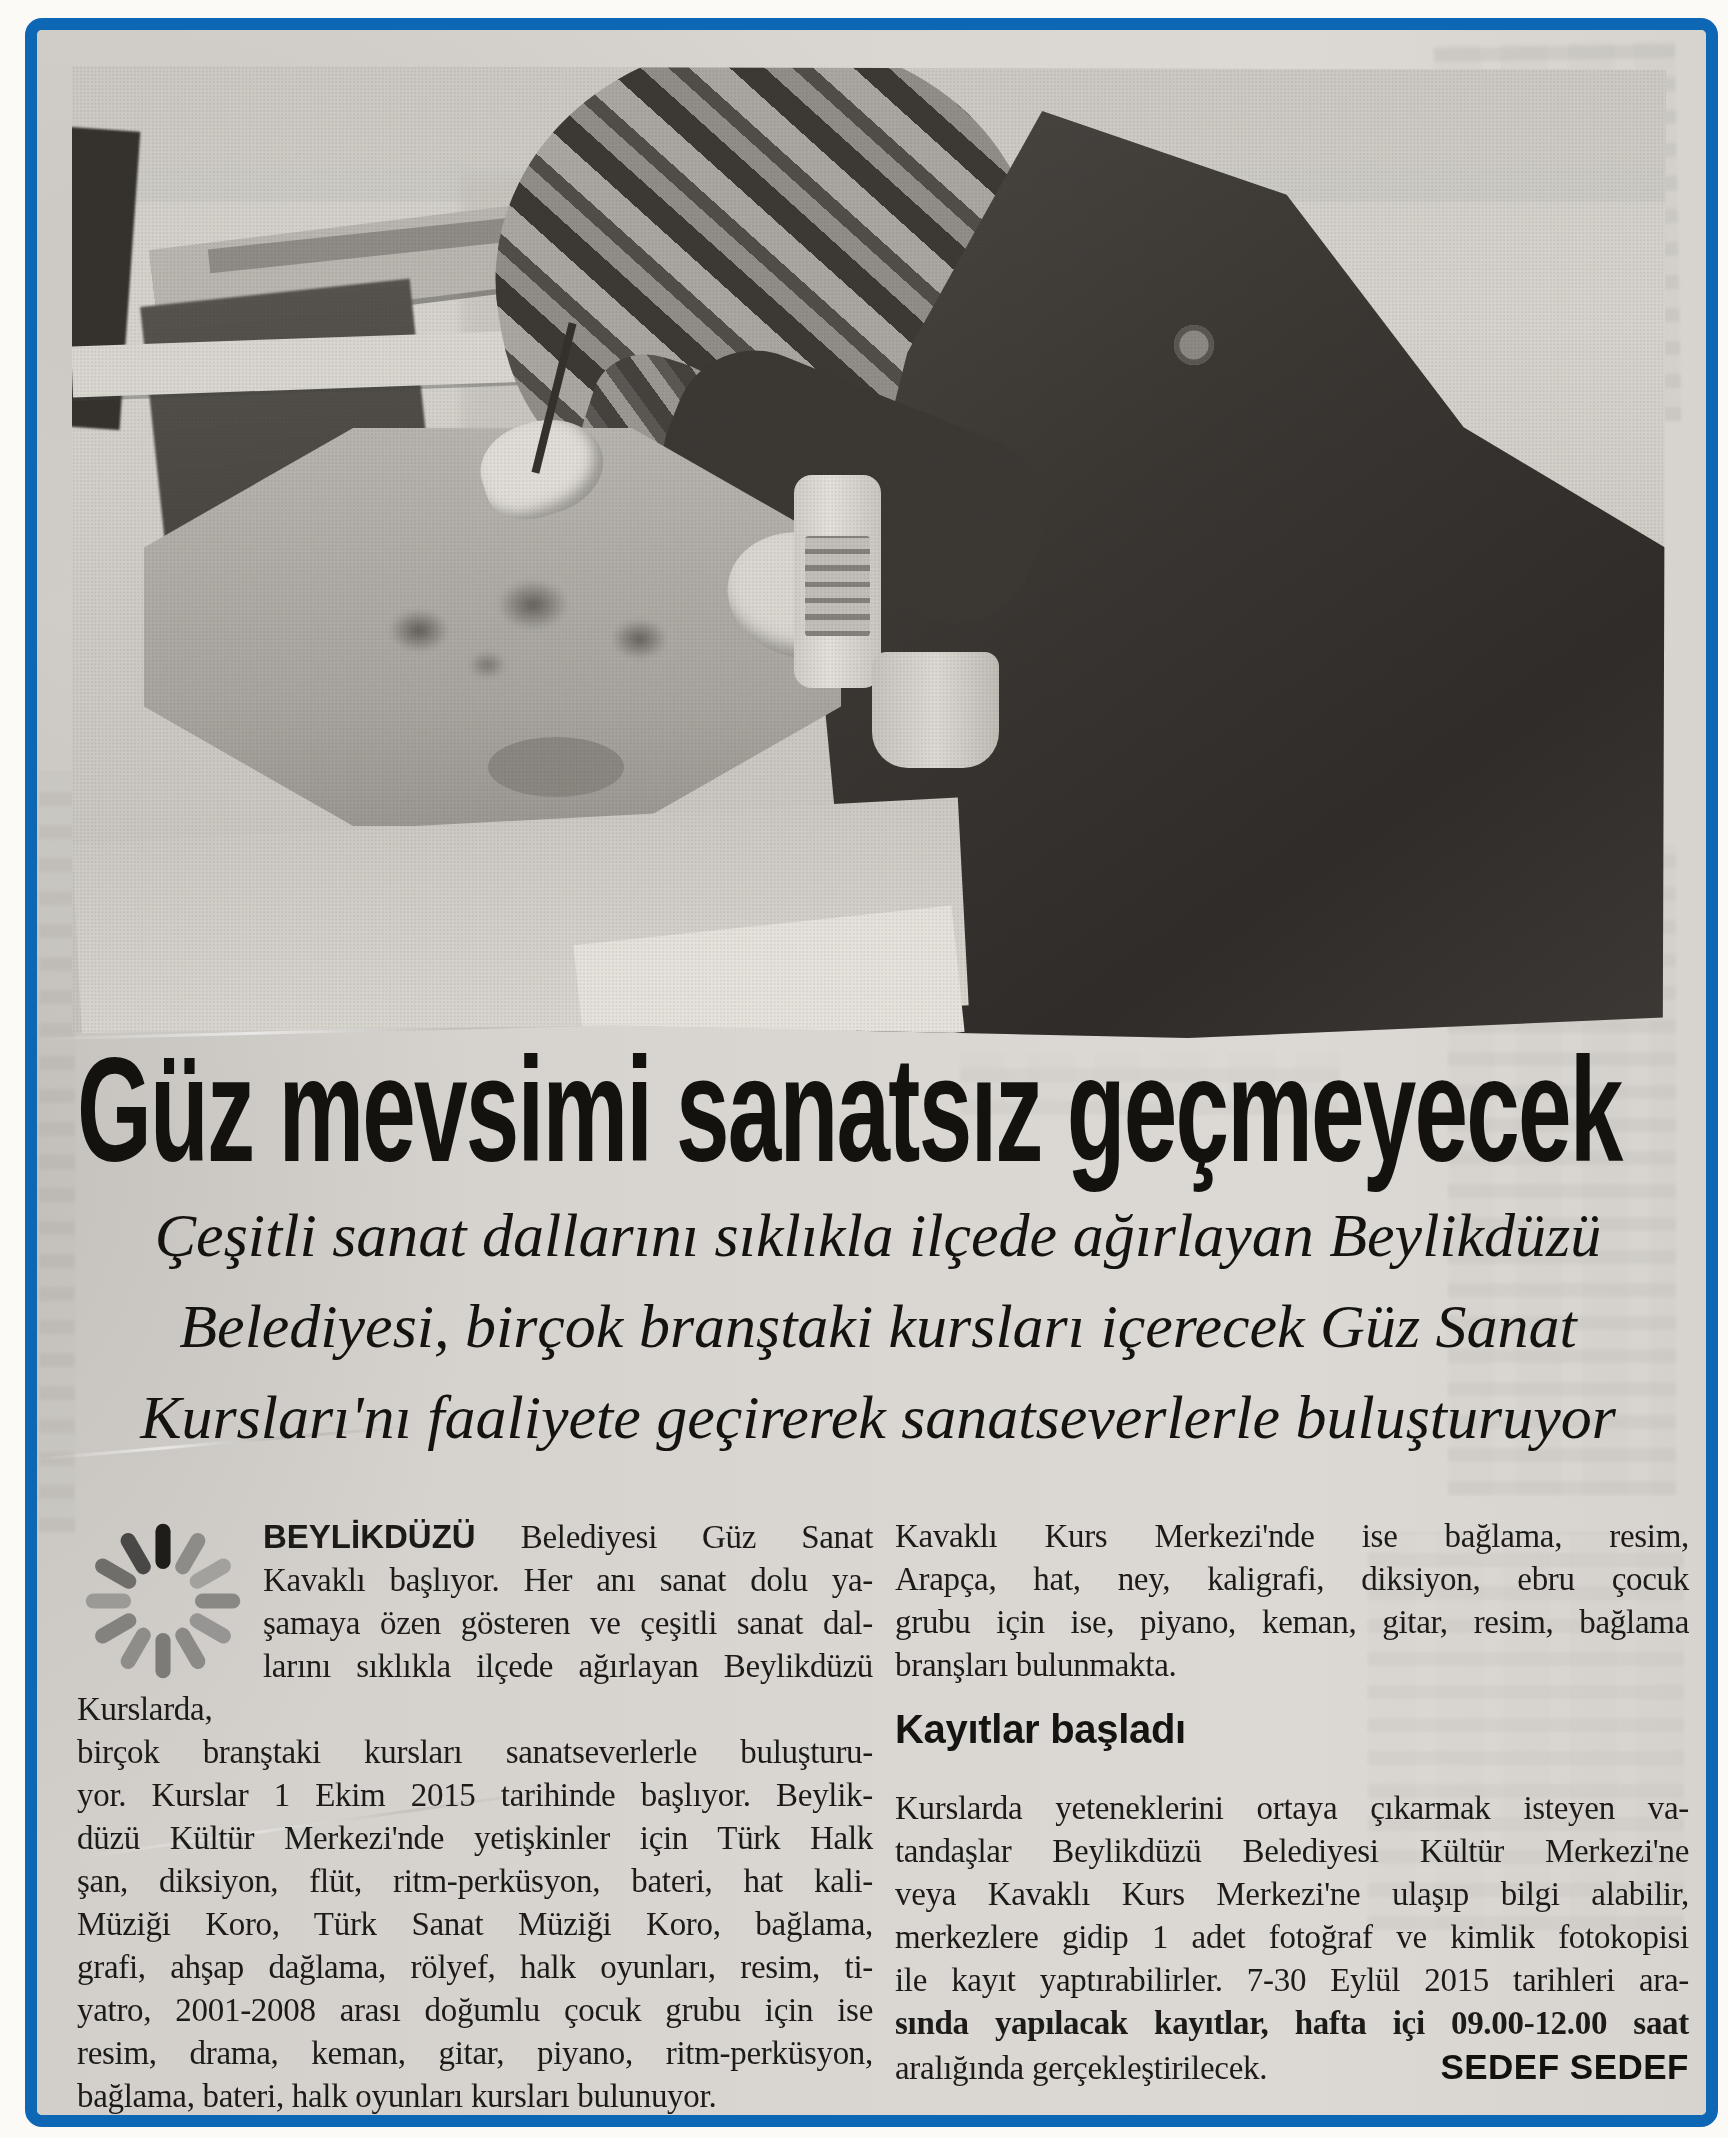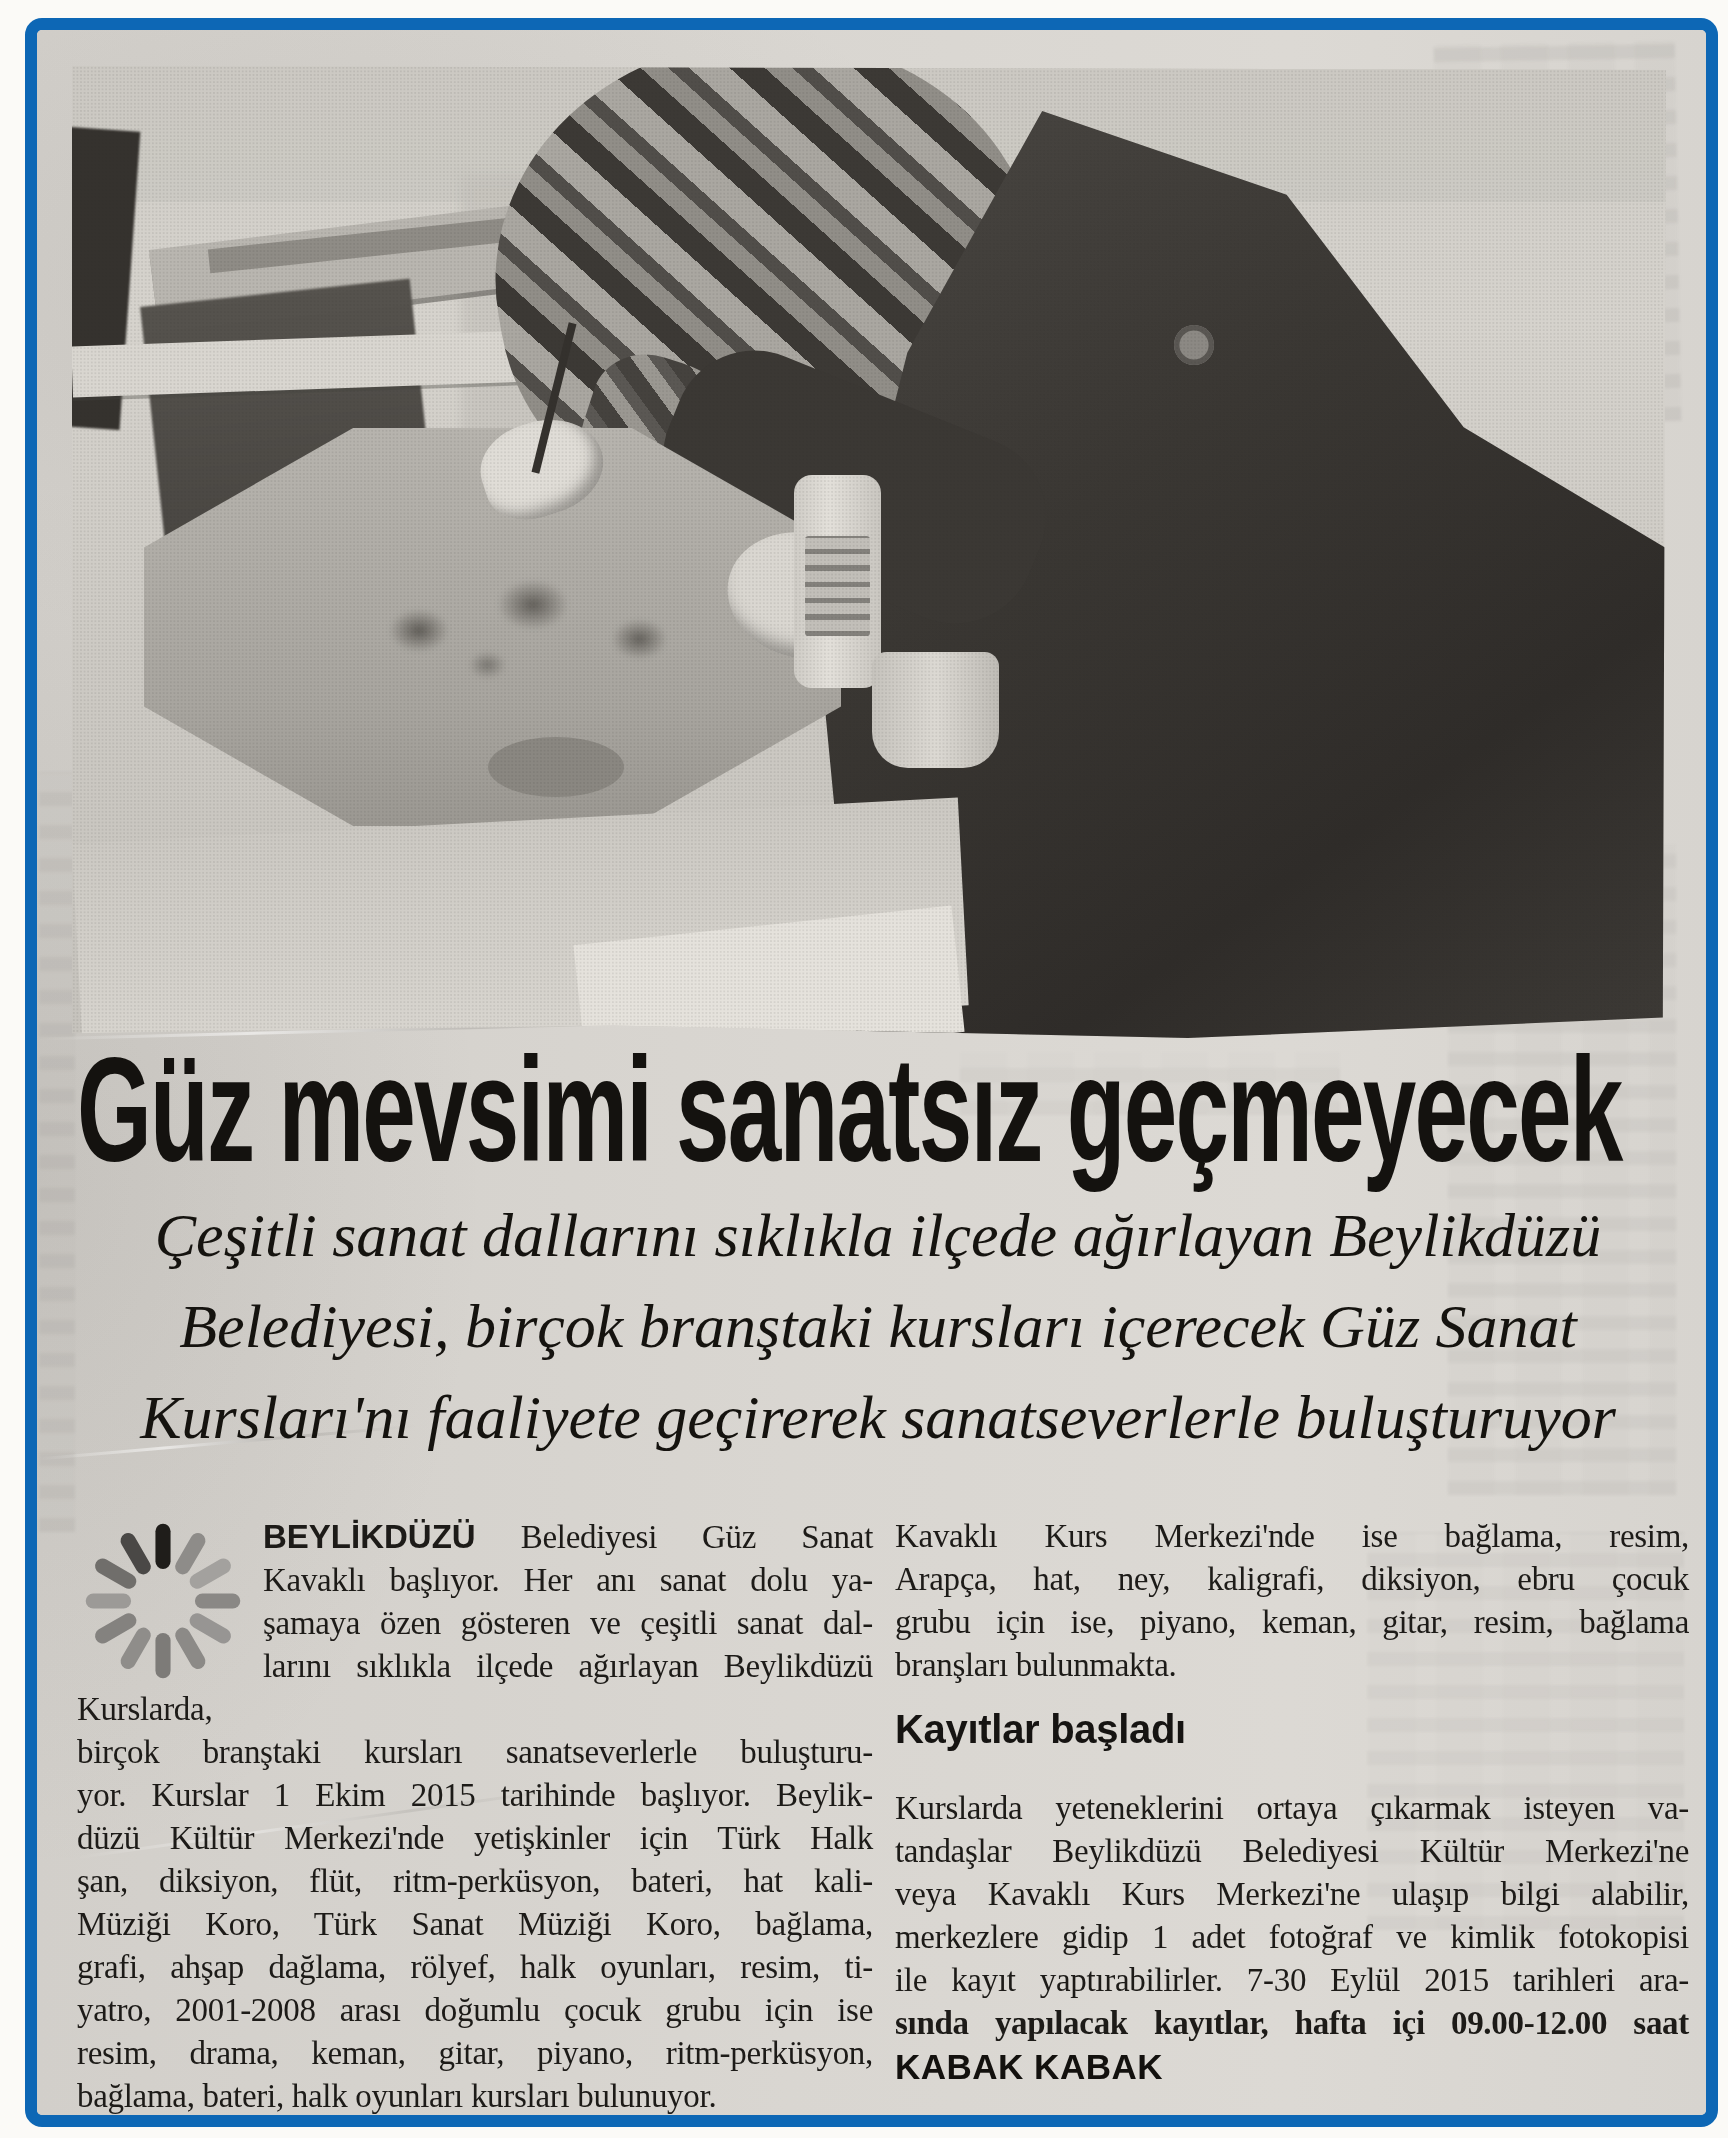--- a/index.html
+++ b/index.html
@@ -189,19 +189,20 @@
       <div class="sect-head">Kayıtlar başladı</div>
       <div class="lines all-just">
           <div class="jline">Kurslarda yeteneklerini ortaya çıkarmak isteyen va-</div>
           <div class="jline">tandaşlar Beylikdüzü Belediyesi Kültür Merkezi'ne</div>
           <div class="jline">veya Kavaklı Kurs Merkezi'ne ulaşıp bilgi alabilir,</div>
           <div class="jline">merkezlere gidip 1 adet fotoğraf ve kimlik fotokopisi</div>
           <div class="jline">ile kayıt yaptırabilirler. 7-30 Eylül 2015 tarihleri ara-</div>
           <div class="jline">sında yapılacak kayıtlar, hafta içi 09.00-12.00 saat</div>
         </div>
       <div class="line-flex">
-        <span class="byline">KABAK KABAK</span>
+        <span>aralığında gerçekleştirilecek.</span>
+        <span class="byline">SEDEF SEDEF</span>
       </div>
     </div>
 
   </div>
 </div>
 
 
 </body></html>

